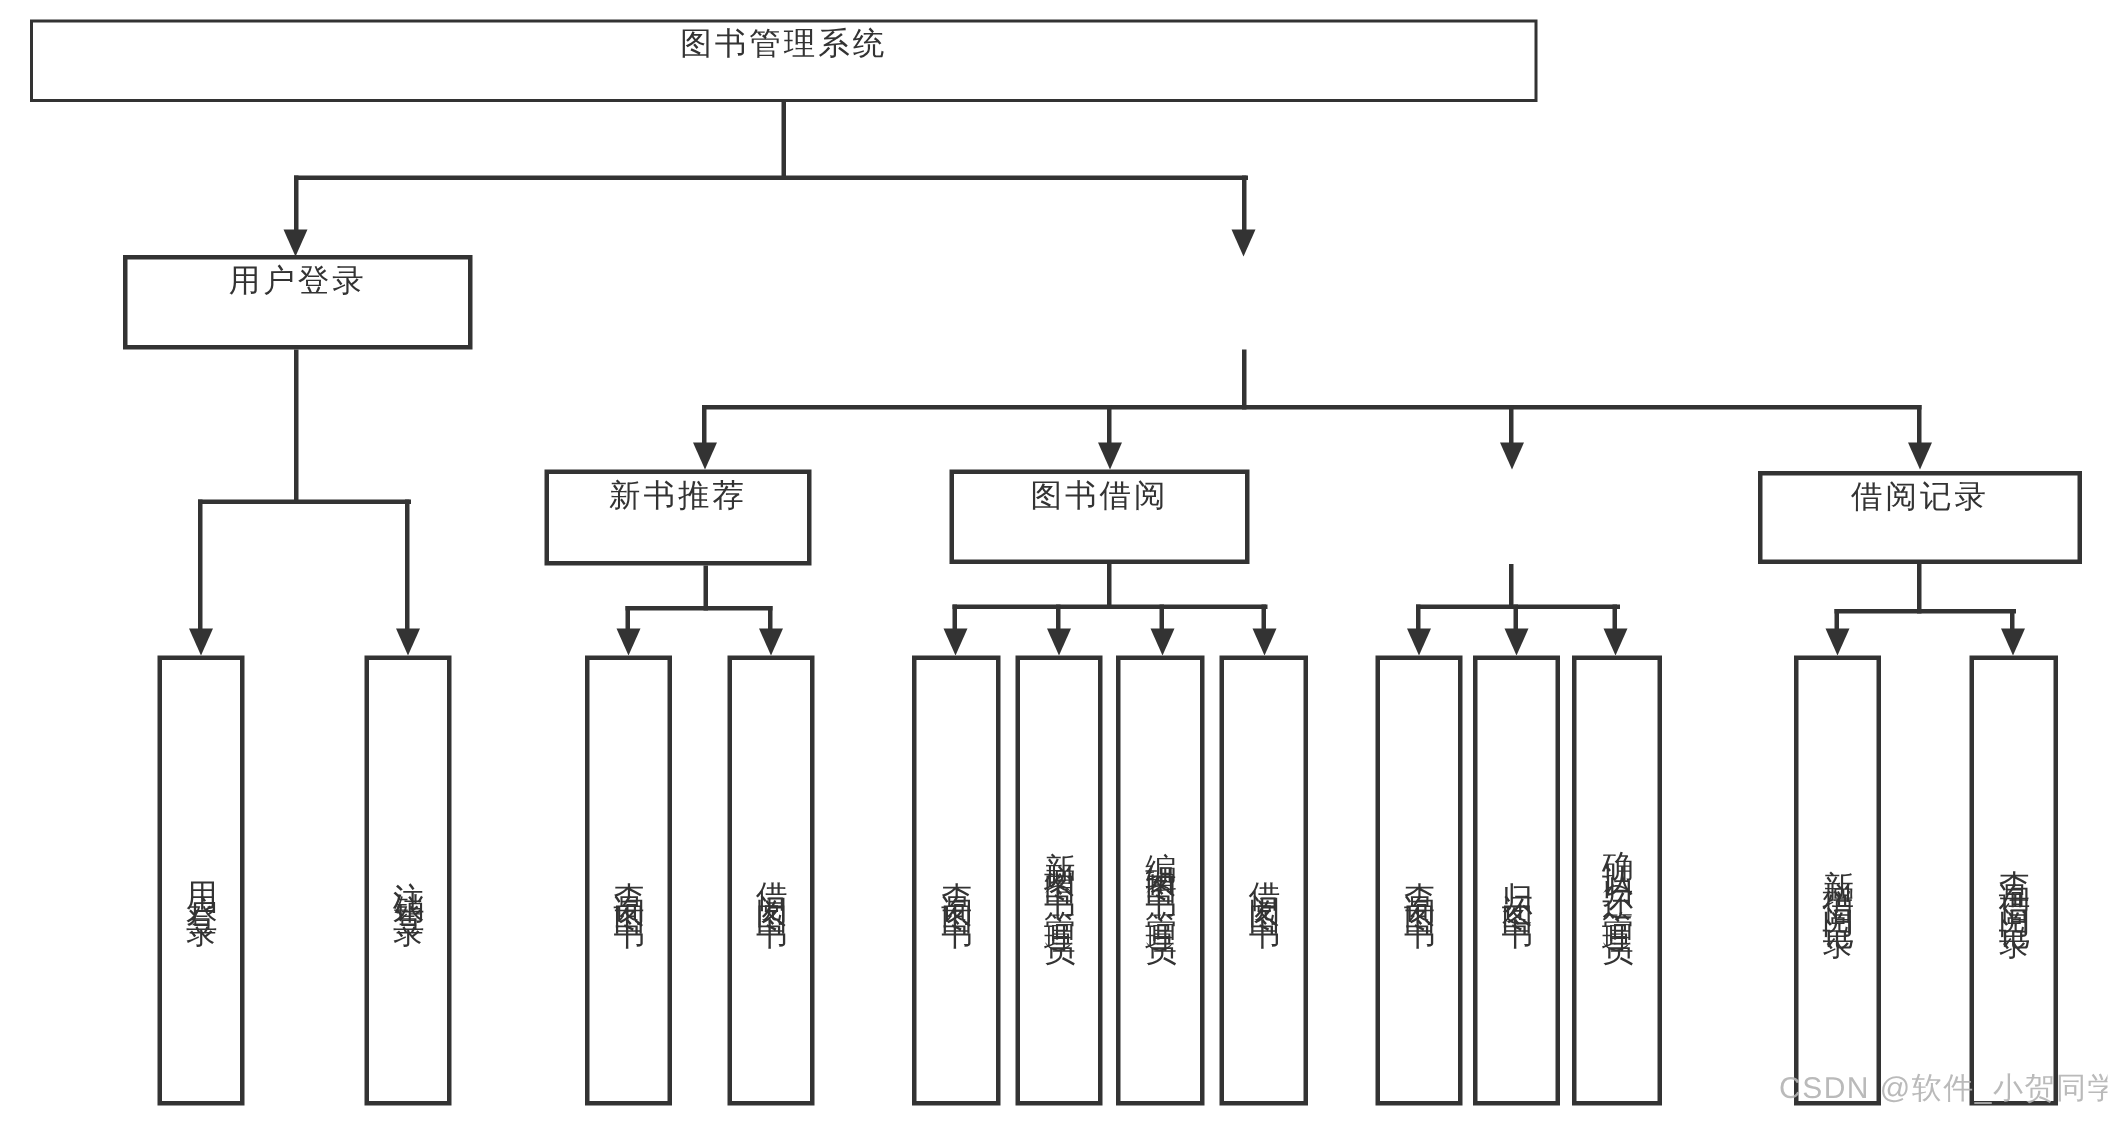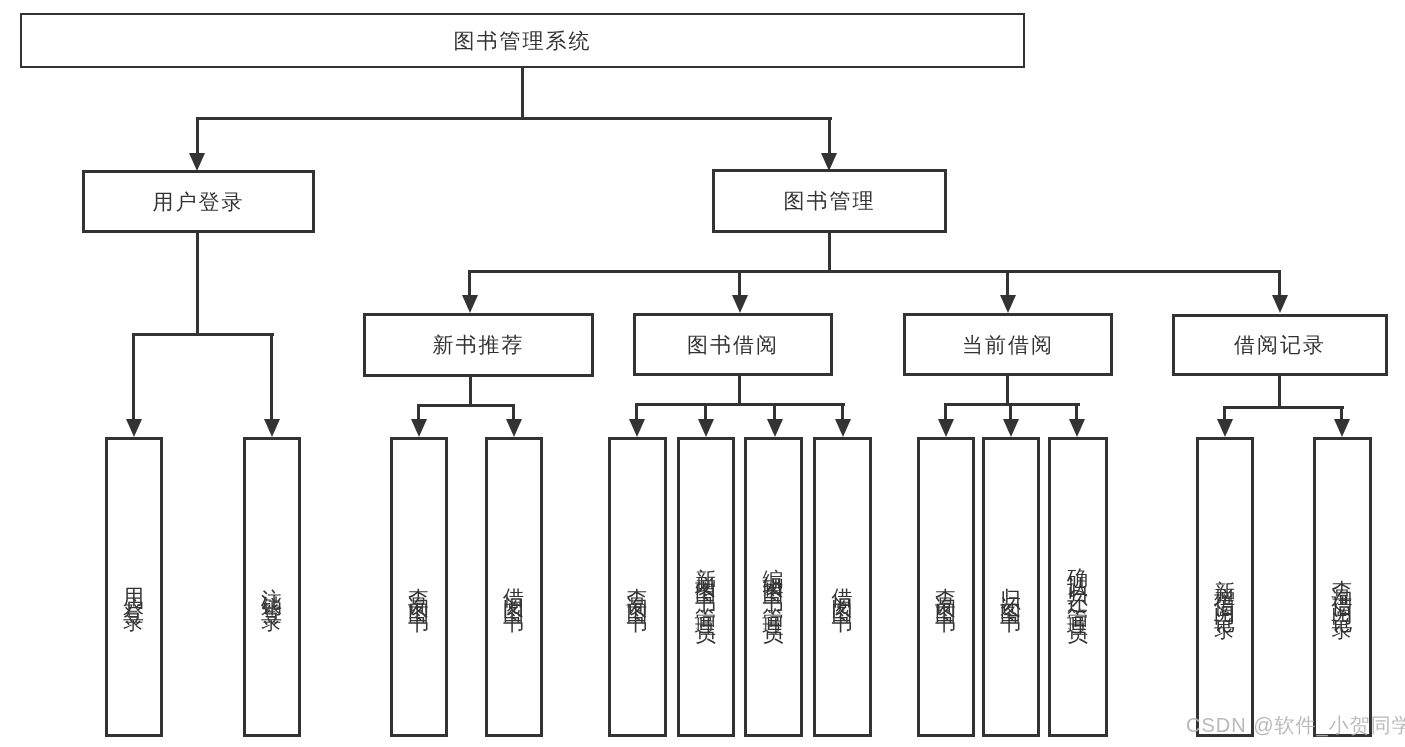--- a/index.html
+++ b/index.html
@@ -11,21 +11,21 @@
     font-family:"Liberation Sans","DejaVu Sans",sans-serif;
     background:#fff;
   }
   .canvas{
     position:relative;width:1405px;height:747px;
     background:var(--background);overflow:hidden;
   }
   
   .node{
     position:absolute;background:#fff;border:3px solid var(--box-border);
-    display:flex;align-items:center;justify-content:center;font-family:Liberation Mono, monospace;
+    display:flex;align-items:flex-start;justify-content:center;font-family:Liberation Mono, monospace;
   }
   .node.root{border-width:2px;}
   .hlabel{
     color:var(--text);font-size:21px;letter-spacing:2px;white-space:nowrap;
   }
   .leaf{
     position:absolute;top:437px;height:300px;background:#fff;
     border:3px solid var(--box-border);
     display:flex;align-items:center;justify-content:center;
   }
@@ -61,50 +61,44 @@
   <div class="lv" style="left:521px;top:68px;height:50px"></div>
   <div class="lh" style="left:196px;top:117px;width:636px"></div>
   <div class="lv" style="left:196px;top:117px;height:38px"></div>
   <div class="arrow" style="left:189px;top:153px"></div>
   <div class="lv" style="left:828px;top:117px;height:38px"></div>
   <div class="arrow" style="left:821px;top:153px"></div>
 
   <div class="node" style="left:82px;top:170px;width:233px;height:63px">
     <span class="hlabel">用户登录</span>
   </div>
-  <div class="node" style="left:712px;top:169px;width:235px;height:64px">
-    <span class="hlabel">图书管理</span>
-  </div>
 
   <div class="lv" style="left:196px;top:233px;height:103px"></div>
   <div class="lh" style="left:132px;top:333px;width:142px"></div>
   <div class="lv" style="left:132px;top:333px;height:88px"></div>
   <div class="arrow" style="left:126px;top:419px"></div>
   <div class="lv" style="left:270px;top:333px;height:88px"></div>
   <div class="arrow" style="left:264px;top:419px"></div>
 
   <div class="lv" style="left:828px;top:233px;height:40px"></div>
   <div class="lh" style="left:469px;top:270px;width:812px"></div>
   <div class="lv" style="left:468px;top:270px;height:28px"></div>
   <div class="arrow" style="left:462px;top:295px"></div>
   <div class="lv" style="left:738px;top:270px;height:28px"></div>
   <div class="arrow" style="left:732px;top:295px"></div>
   <div class="lv" style="left:1006px;top:270px;height:28px"></div>
   <div class="arrow" style="left:1000px;top:295px"></div>
   <div class="lv" style="left:1278px;top:270px;height:28px"></div>
   <div class="arrow" style="left:1272px;top:295px"></div>
 
-  <div class="node" style="left:363px;top:313px;width:231px;height:64px">
+  <div class="node" style="left:363px;top:313px;width:178px;height:64px">
     <span class="hlabel">新书推荐</span>
   </div>
   <div class="node" style="left:633px;top:313px;width:200px;height:63px">
     <span class="hlabel">图书借阅</span>
-  </div>
-  <div class="node" style="left:903px;top:313px;width:210px;height:63px">
-    <span class="hlabel">当前借阅</span>
   </div>
   <div class="node" style="left:1172px;top:314px;width:216px;height:62px">
     <span class="hlabel">借阅记录</span>
   </div>
 
   <div class="lv" style="left:469px;top:377px;height:30px"></div>
   <div class="lh" style="left:417px;top:404px;width:98px"></div>
   <div class="lv" style="left:417px;top:404px;height:17px"></div>
   <div class="arrow" style="left:411px;top:419px"></div>
   <div class="lv" style="left:512px;top:404px;height:17px"></div>

